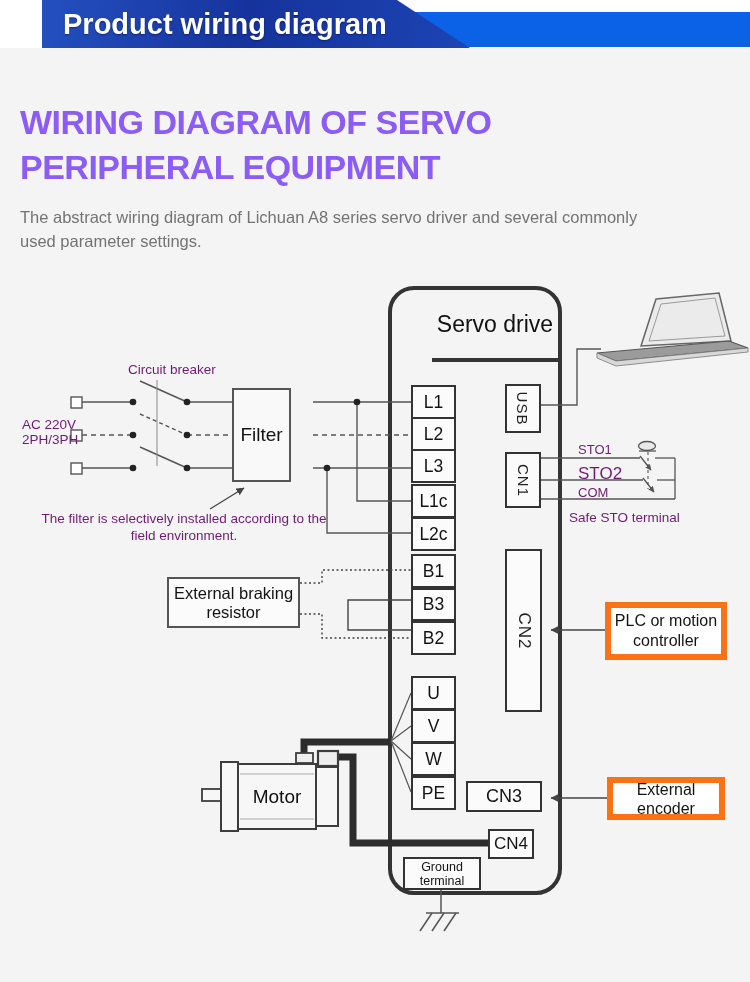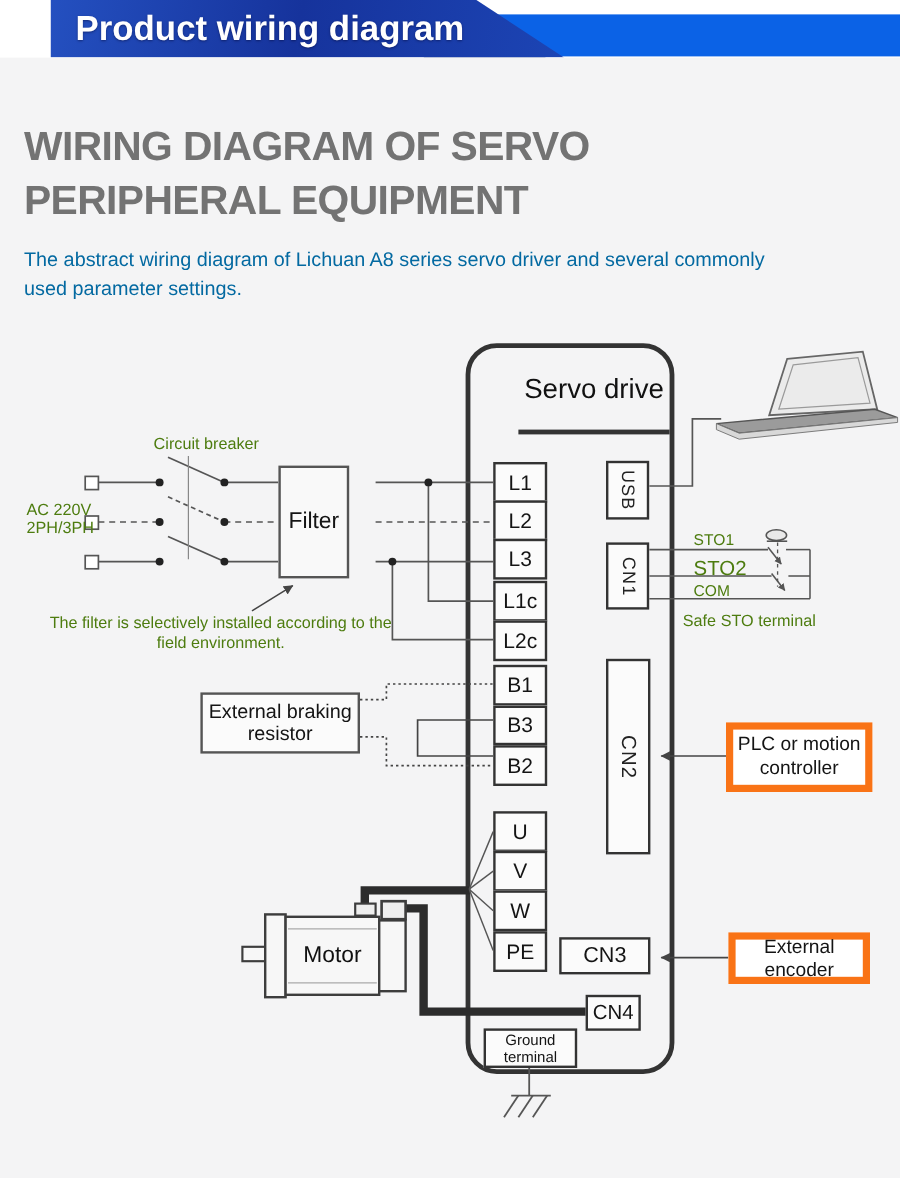--- a/index.html
+++ b/index.html
@@ -10,31 +10,31 @@
   .hdr-bright{position:absolute;left:352px;top:12px;width:398px;height:35px;background:#0b62e6;}
   .hdr-navy{position:absolute;left:0;top:0;width:480px;height:48px;background:#132a66;
             clip-path:polygon(353px 0,455px 100%,353px 100%);}
   .hdr-main{position:absolute;left:0;top:0;width:460px;height:48px;
             background:linear-gradient(100deg,#2450c0 0%,#16339c 45%,#1d47b8 100%);
             clip-path:polygon(0 0,355px 0,428px 100%,0 100%);margin-left:42px;}
   .hdr-text{position:absolute;left:21px;top:0;line-height:48px;font-size:29px;font-weight:bold;
             color:#ffffff;white-space:nowrap;text-shadow:0 1px 2px rgba(0,0,40,.45);}
   
   .h1{position:absolute;left:20px;top:100px;width:620px;font-size:34px;line-height:45px;
-      font-weight:bold;color:#737373;letter-spacing:-0.5px;}
+      font-weight:bold;color:#8b5cf6;letter-spacing:-0.5px;}
   .desc{position:absolute;left:20px;top:206px;width:655px;font-size:16.5px;line-height:23.5px;
-        color:#0369a1;}
+        color:#737373;}
   
   .overlay{position:absolute;left:0;top:0;z-index:2;pointer-events:none;}
   .box{position:absolute;z-index:3;background:#fbfbfb;border:2px solid #333;box-sizing:border-box;
        display:flex;align-items:center;justify-content:center;text-align:center;color:#141414;}
   .term{left:411px;width:45px;height:34px;font-size:17.5px;}
   .vtxt{transform:rotate(90deg);white-space:nowrap;font-size:15px;letter-spacing:1px;color:#222;}
   .thick{border:6px solid #f97316;background:#ffffff;}
-  .lbl{position:absolute;z-index:4;color:#4d7c0f;}
+  .lbl{position:absolute;z-index:4;color:#701a75;}
   .pre{white-space:pre-line;}
   .servo{position:absolute;left:388px;top:286px;width:174px;height:609px;z-index:1;
          border:4px solid #333;border-radius:26px;box-sizing:border-box;}
   .servo-head{height:68px;border-bottom:4px solid #333;display:flex;align-items:center;
               justify-content:center;font-size:23px;color:#111;margin-left:40px;}
   .motor-lbl{position:absolute;left:238px;top:764px;width:78px;height:65px;z-index:4;
              display:flex;align-items:center;justify-content:center;font-size:19px;color:#111;}
 </style>
 </head>
 <body>

